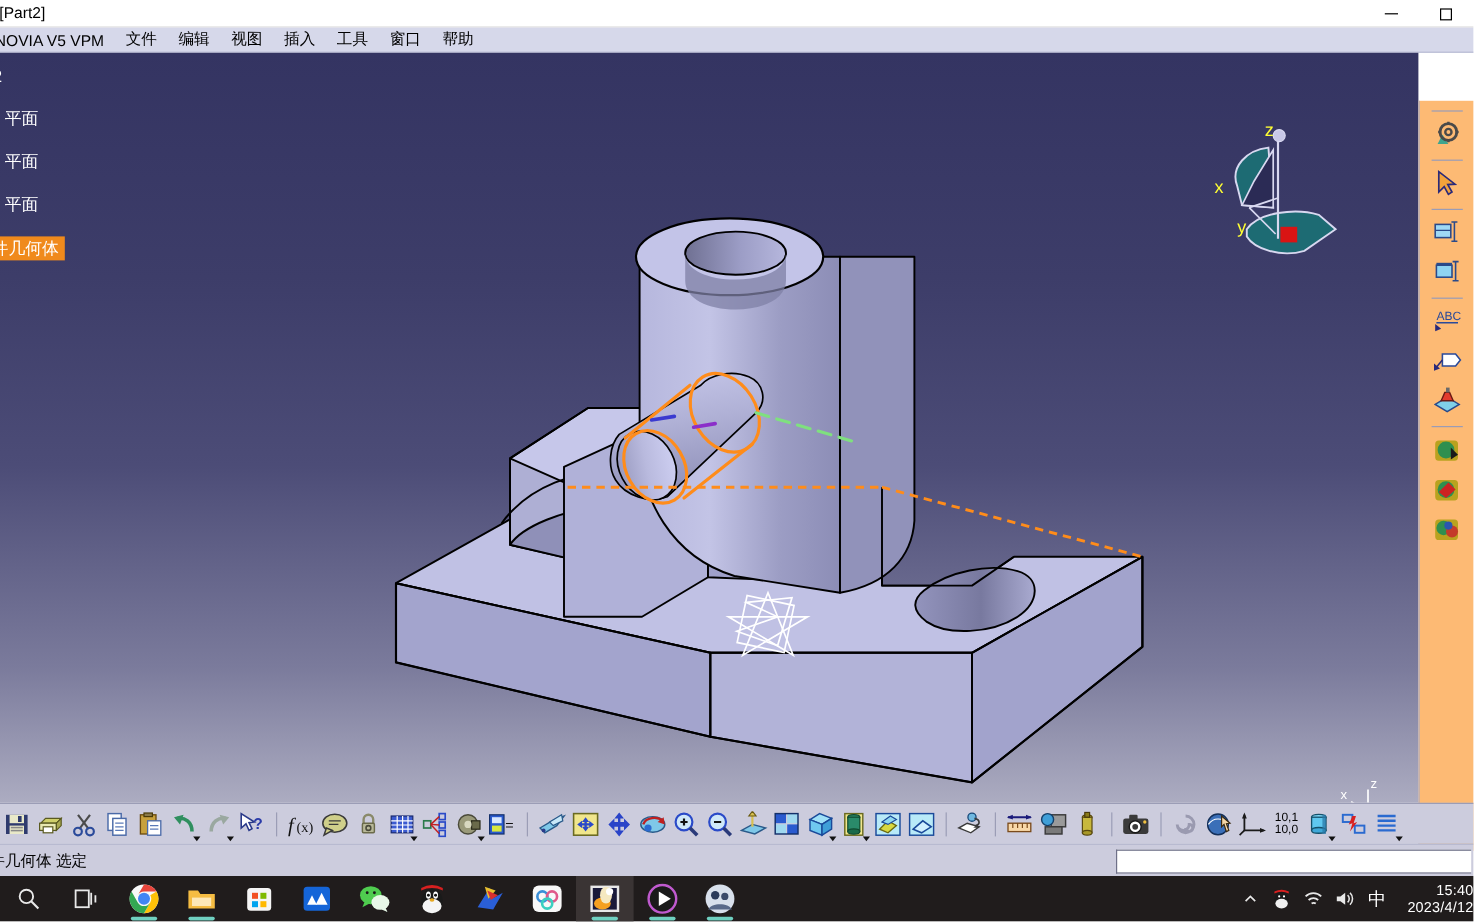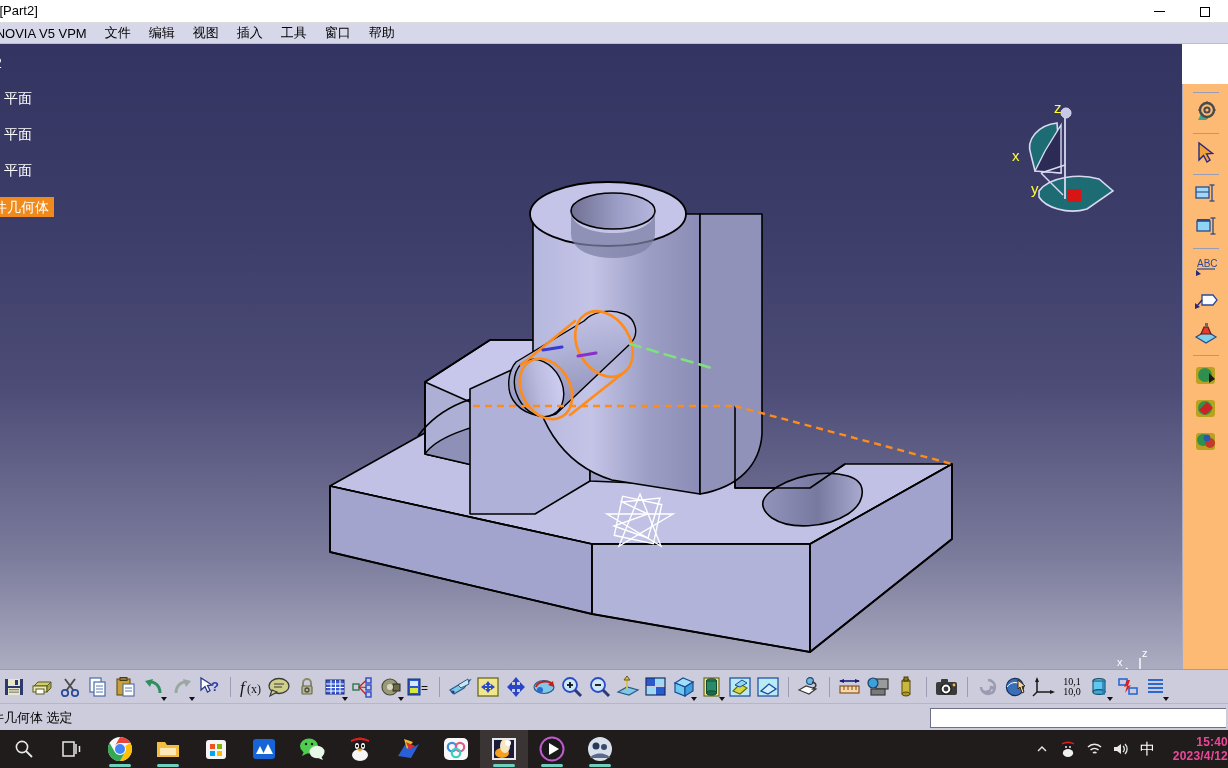--- a/index.html
+++ b/index.html
@@ -128,21 +128,21 @@
   }
   .tb-btn.has-caret::after {
     content: ''; position: absolute; right: 1px; bottom: 1px;
     border-left: 3.5px solid transparent; border-right: 3.5px solid transparent;
     border-top: 4px solid #111;
   }
   .tb-sep { width: 1px; height: 20px; background: #9b9db6; margin: 0 6px; flex: 0 0 auto; }
   .tb-text {
     font-size: 10px; line-height: 10px; color: #000;
     white-space: pre; padding: 0 3px;
-    font-family: Liberation Serif, serif;
+    font-family: Liberation Sans, sans-serif;
     text-align: center;
   }
 
   
   .statusbar {
     position: absolute; left: 0; top: 703px; width: 1228px; height: 27px;
     background: #ccccdd;
     border-top: 1px solid #b4b6cc;
   }
   .status-text {
@@ -179,23 +179,23 @@
     content: ''; position: absolute; bottom: 1px; left: 13px;
     width: 22px; height: 3px; background: #6fd0c0; border-radius: 2px;
   }
   .tray {
     position: absolute; right: 0; top: 0; height: 38px;
     display: flex; align-items: center;
   }
   .tray-icon { width: 26px; height: 38px; display: flex; align-items: center; justify-content: center; }
   .tray-ime { font-size: 15px; color: #fff; padding: 0 7px; }
   .clock {
-    color: #ec4899; font-size: 12px; line-height: 14px; text-align: right;
+    color: #ffffff; font-size: 12px; line-height: 14px; text-align: right;
     padding-right: 0; margin-left: 4px; white-space: nowrap;
-    width: 62px; overflow: hidden; font-weight: bold;
+    width: 62px; overflow: hidden;
   }
   .clock div { letter-spacing: 0.2px; }
 </style>
 </head>
 <body>
 
 <div id="app">
 
   <div class="titlebar">
     <div class="title">V5 - [Part2]</div>

